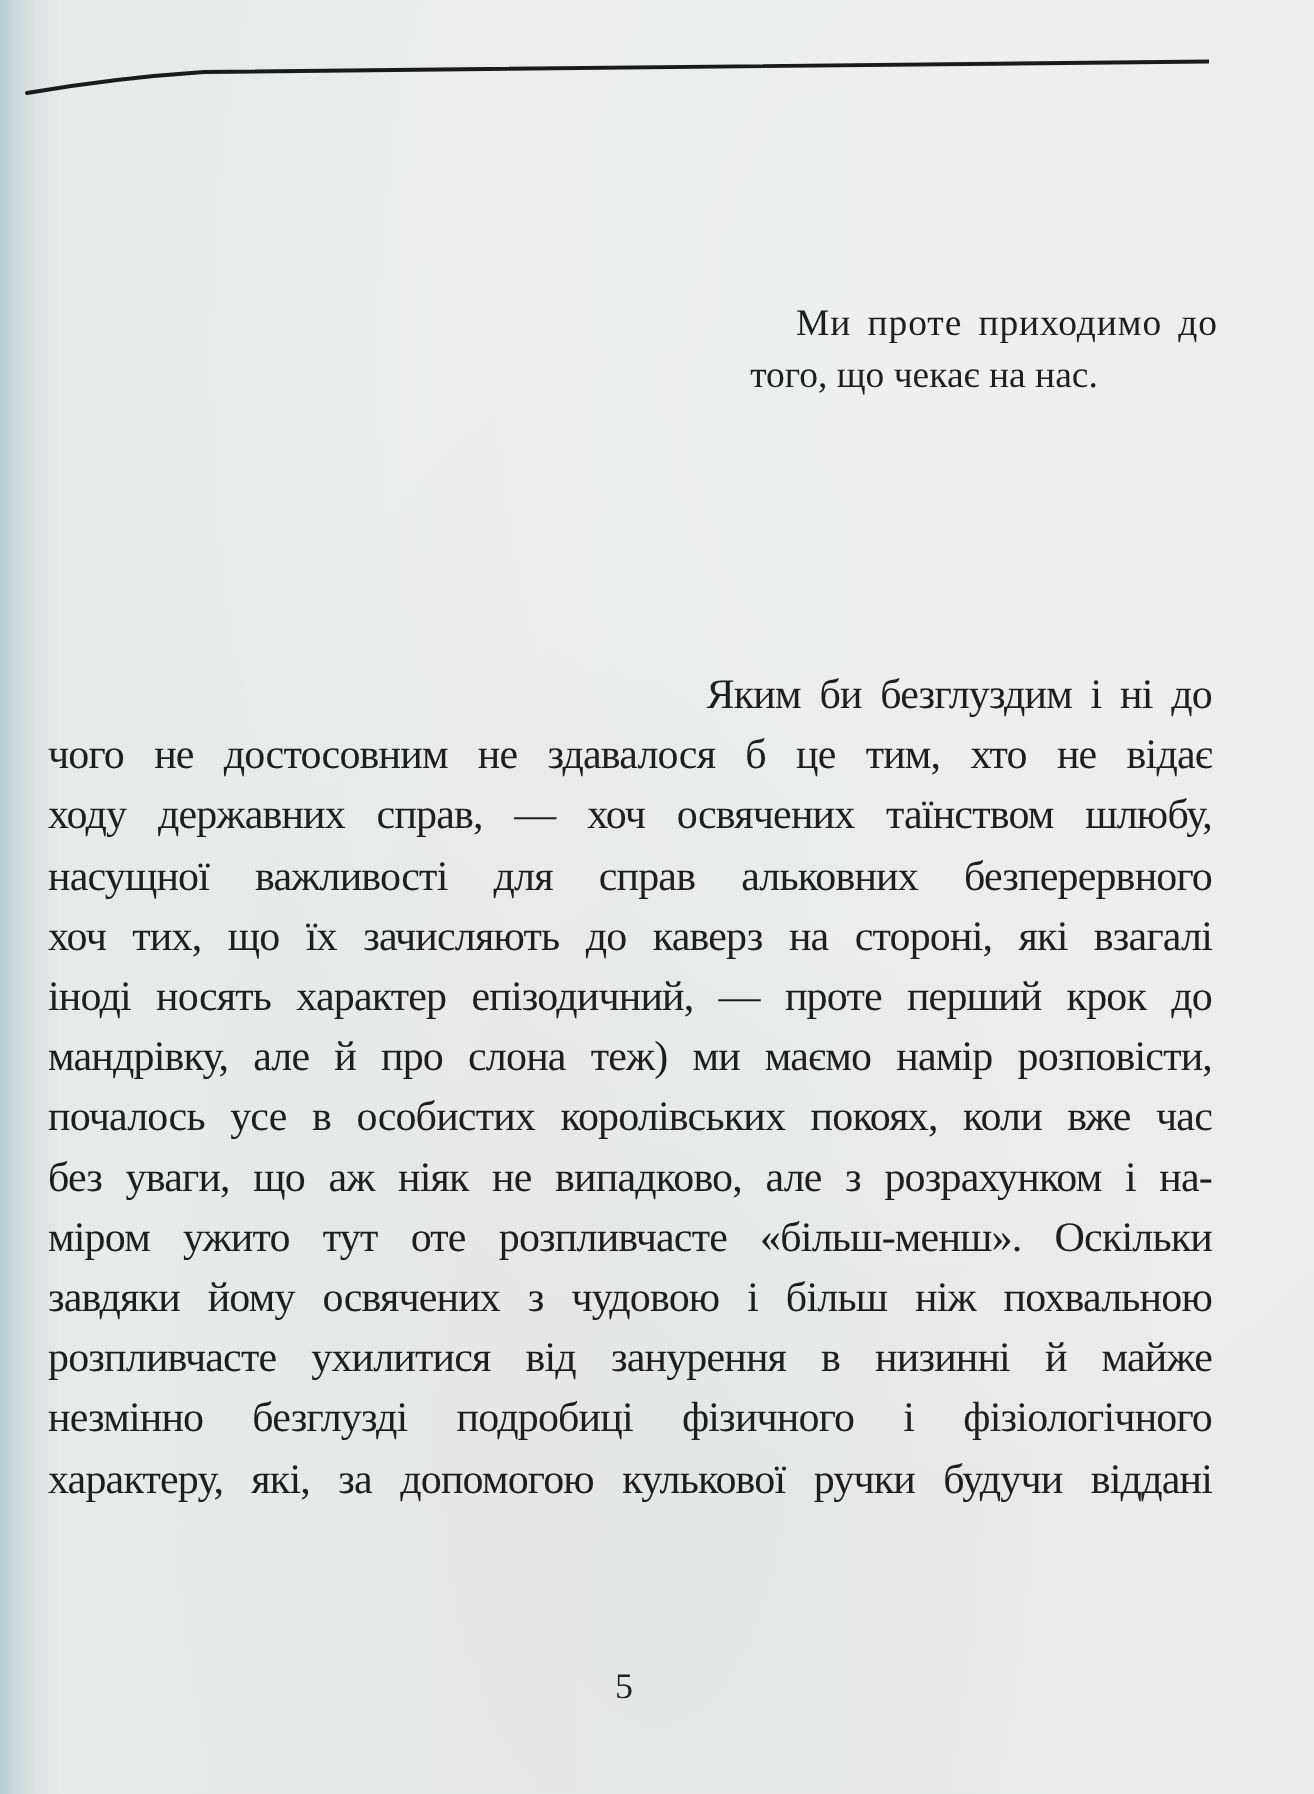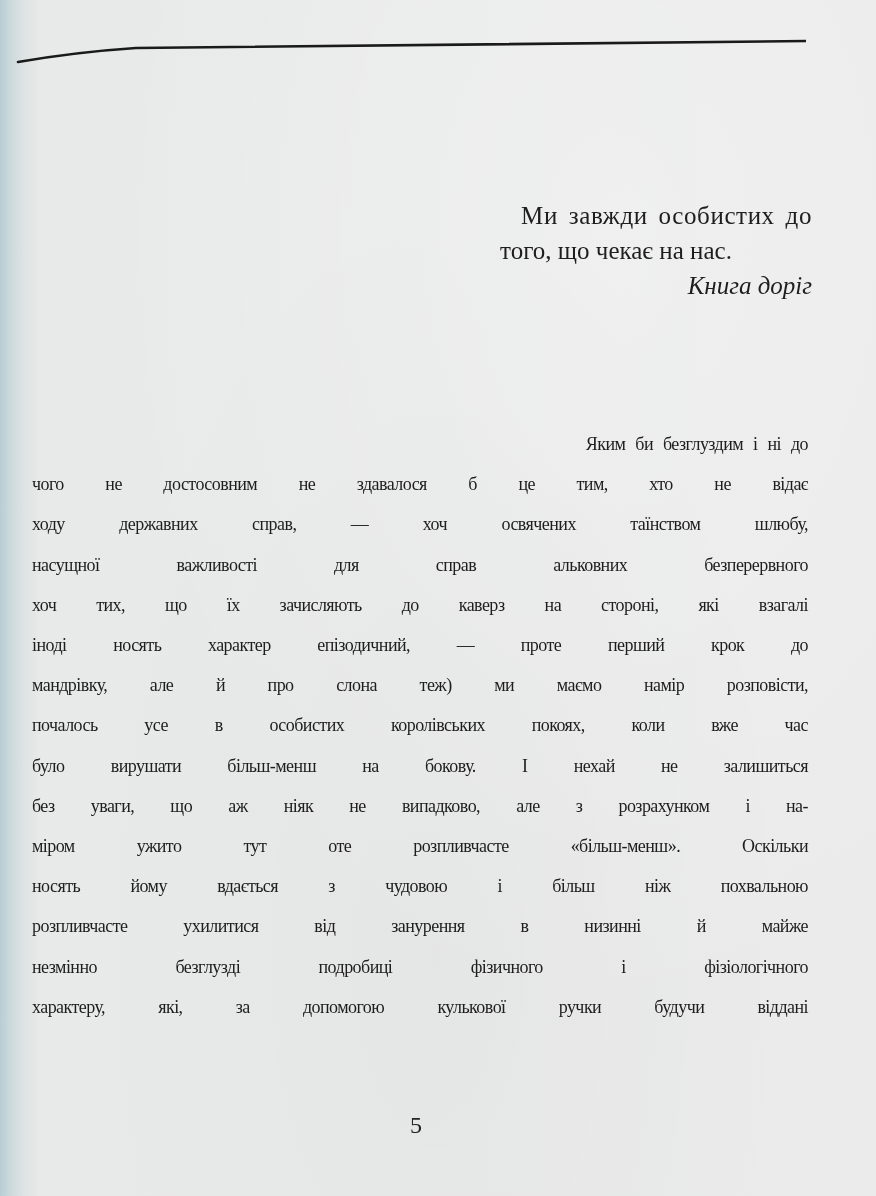--- a/index.html
+++ b/index.html
@@ -56,23 +56,23 @@
       padding-left: 0px;
     }
     .epigraph-source {
       display: block;
       text-align: right;
       font-style: italic;
     }
     .body-text {
       position: absolute;
       left: 32px;
-      top: 424px;
+      top: 444px;
       width: 776px;
-      font-size: 18px;
+      font-size: 28px;
       line-height: 40.2px;
       letter-spacing: -0.55px;
     }
     .body-line {
       display: block;
       text-align: justify;
       text-align-last: justify;
       white-space: nowrap;
     }
     .body-line.first {
@@ -92,36 +92,34 @@
 </head>
 <body>
 
 <div class="page-bg"></div>
 
 <svg class="header-rule" viewBox="0 0 790 28" preserveAspectRatio="none">
   <path d="M2 24 Q 60 14 120 10 L 790 3" stroke="#1a1a1a" stroke-width="2.6" fill="none" stroke-linecap="round"></path>
 </svg>
 
 <div class="epigraph">
-  <span class="epigraph-line1">Ми завжди особистих до</span>
+  <span class="epigraph-line1">Ми проте приходимо до</span>
   <span class="epigraph-line2">того, що чекає на нас.</span>
-  <span class="epigraph-source">Книга доріг</span>
 </div>
 
 <div class="body-text">
   <span class="body-line first">Яким би безглуздим і ні до</span>
   <span class="body-line">чого не достосовним не здавалося б це тим, хто не відає</span>
   <span class="body-line">ходу державних справ, — хоч освячених таїнством шлюбу,</span>
   <span class="body-line">насущної важливості для справ альковних безперервного</span>
   <span class="body-line">хоч тих, що їх зачисляють до каверз на стороні, які взагалі</span>
   <span class="body-line">іноді носять характер епізодичний, — проте перший крок до</span>
   <span class="body-line">мандрівку, але й про слона теж) ми маємо намір розповісти,</span>
   <span class="body-line">почалось усе в особистих королівських покоях, коли вже час</span>
-  <span class="body-line">було вирушати більш-менш на бокову. І нехай не залишиться</span>
   <span class="body-line">без уваги, що аж ніяк не випадково, але з розрахунком і на-</span>
   <span class="body-line">міром ужито тут оте розпливчасте «більш-менш». Оскільки</span>
-  <span class="body-line">носять йому вдається з чудовою і більш ніж похвальною</span>
+  <span class="body-line">завдяки йому освячених з чудовою і більш ніж похвальною</span>
   <span class="body-line">розпливчасте ухилитися від занурення в низинні й майже</span>
   <span class="body-line">незмінно безглузді подробиці фізичного і фізіологічного</span>
   <span class="body-line">характеру, які, за допомогою кулькової ручки будучи віддані</span>
 </div>
 
 <div class="page-number">5</div>
 
 </body></html>

